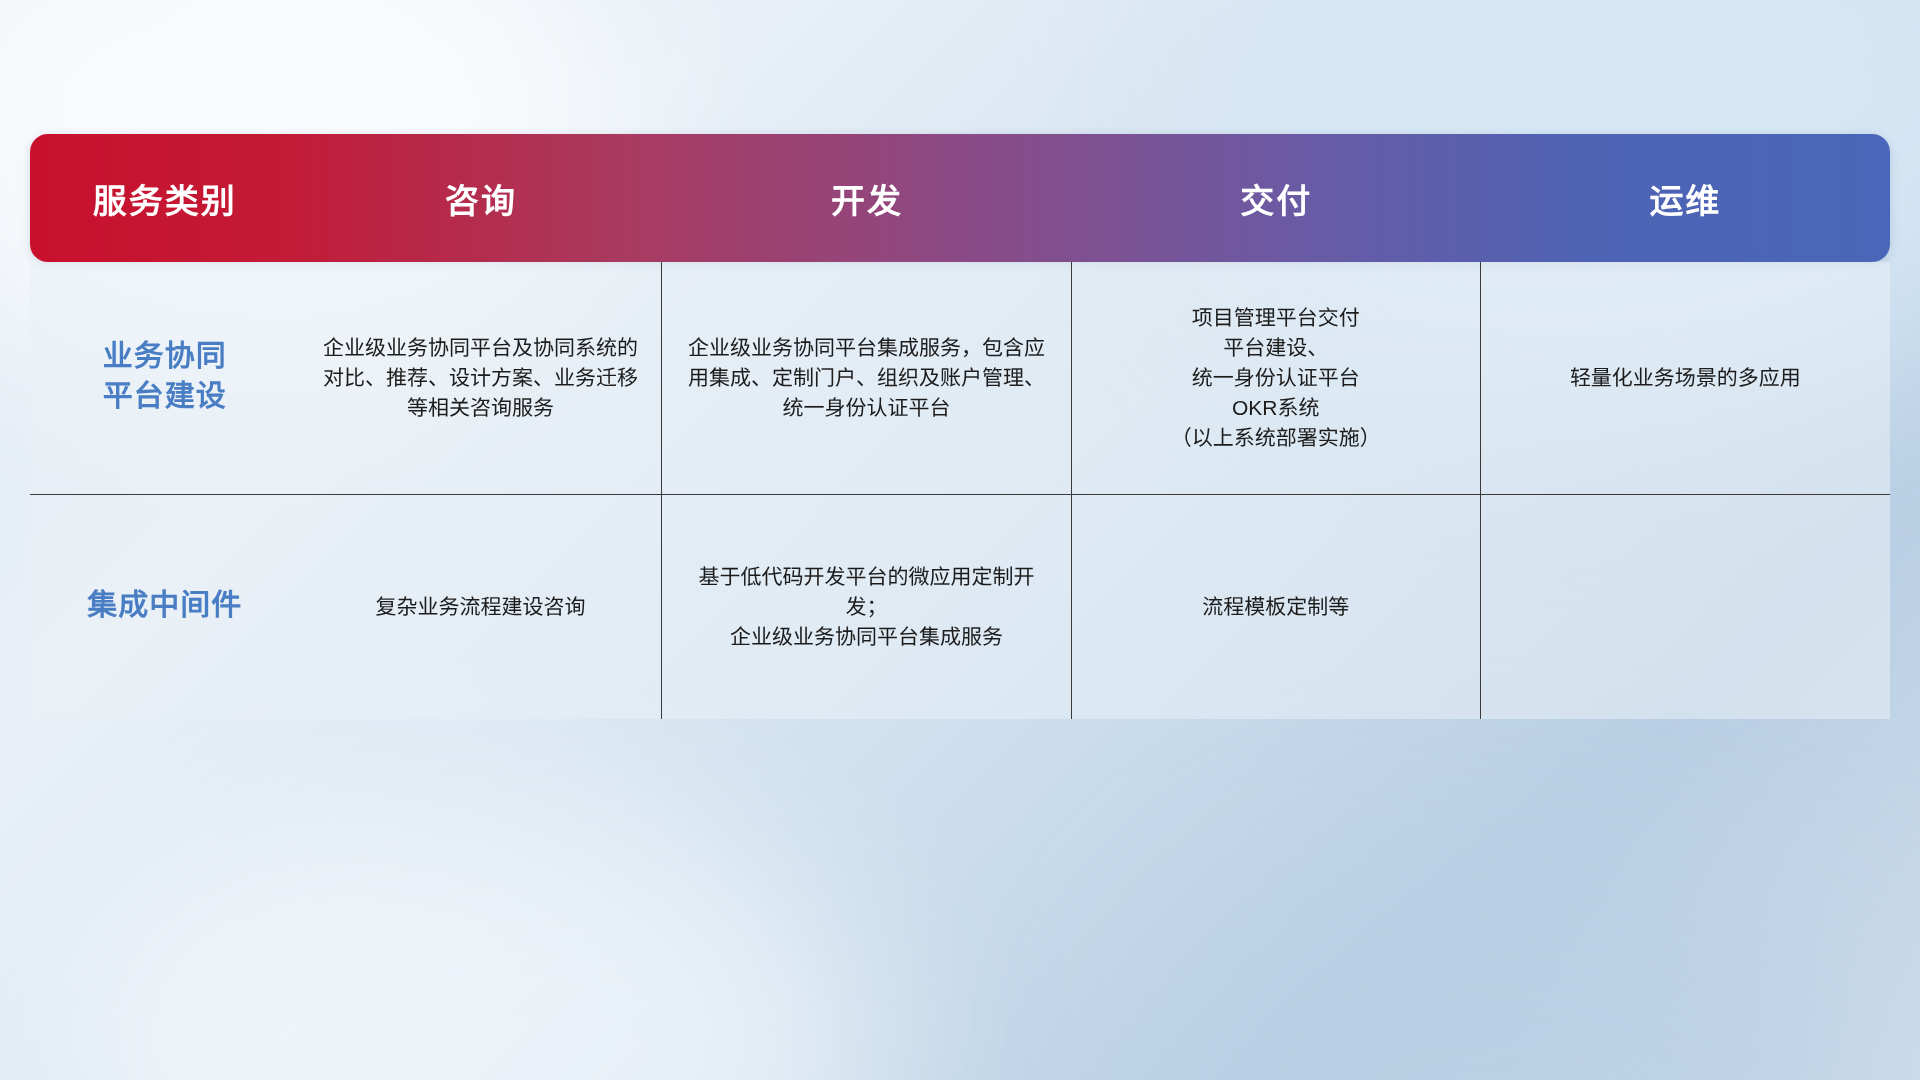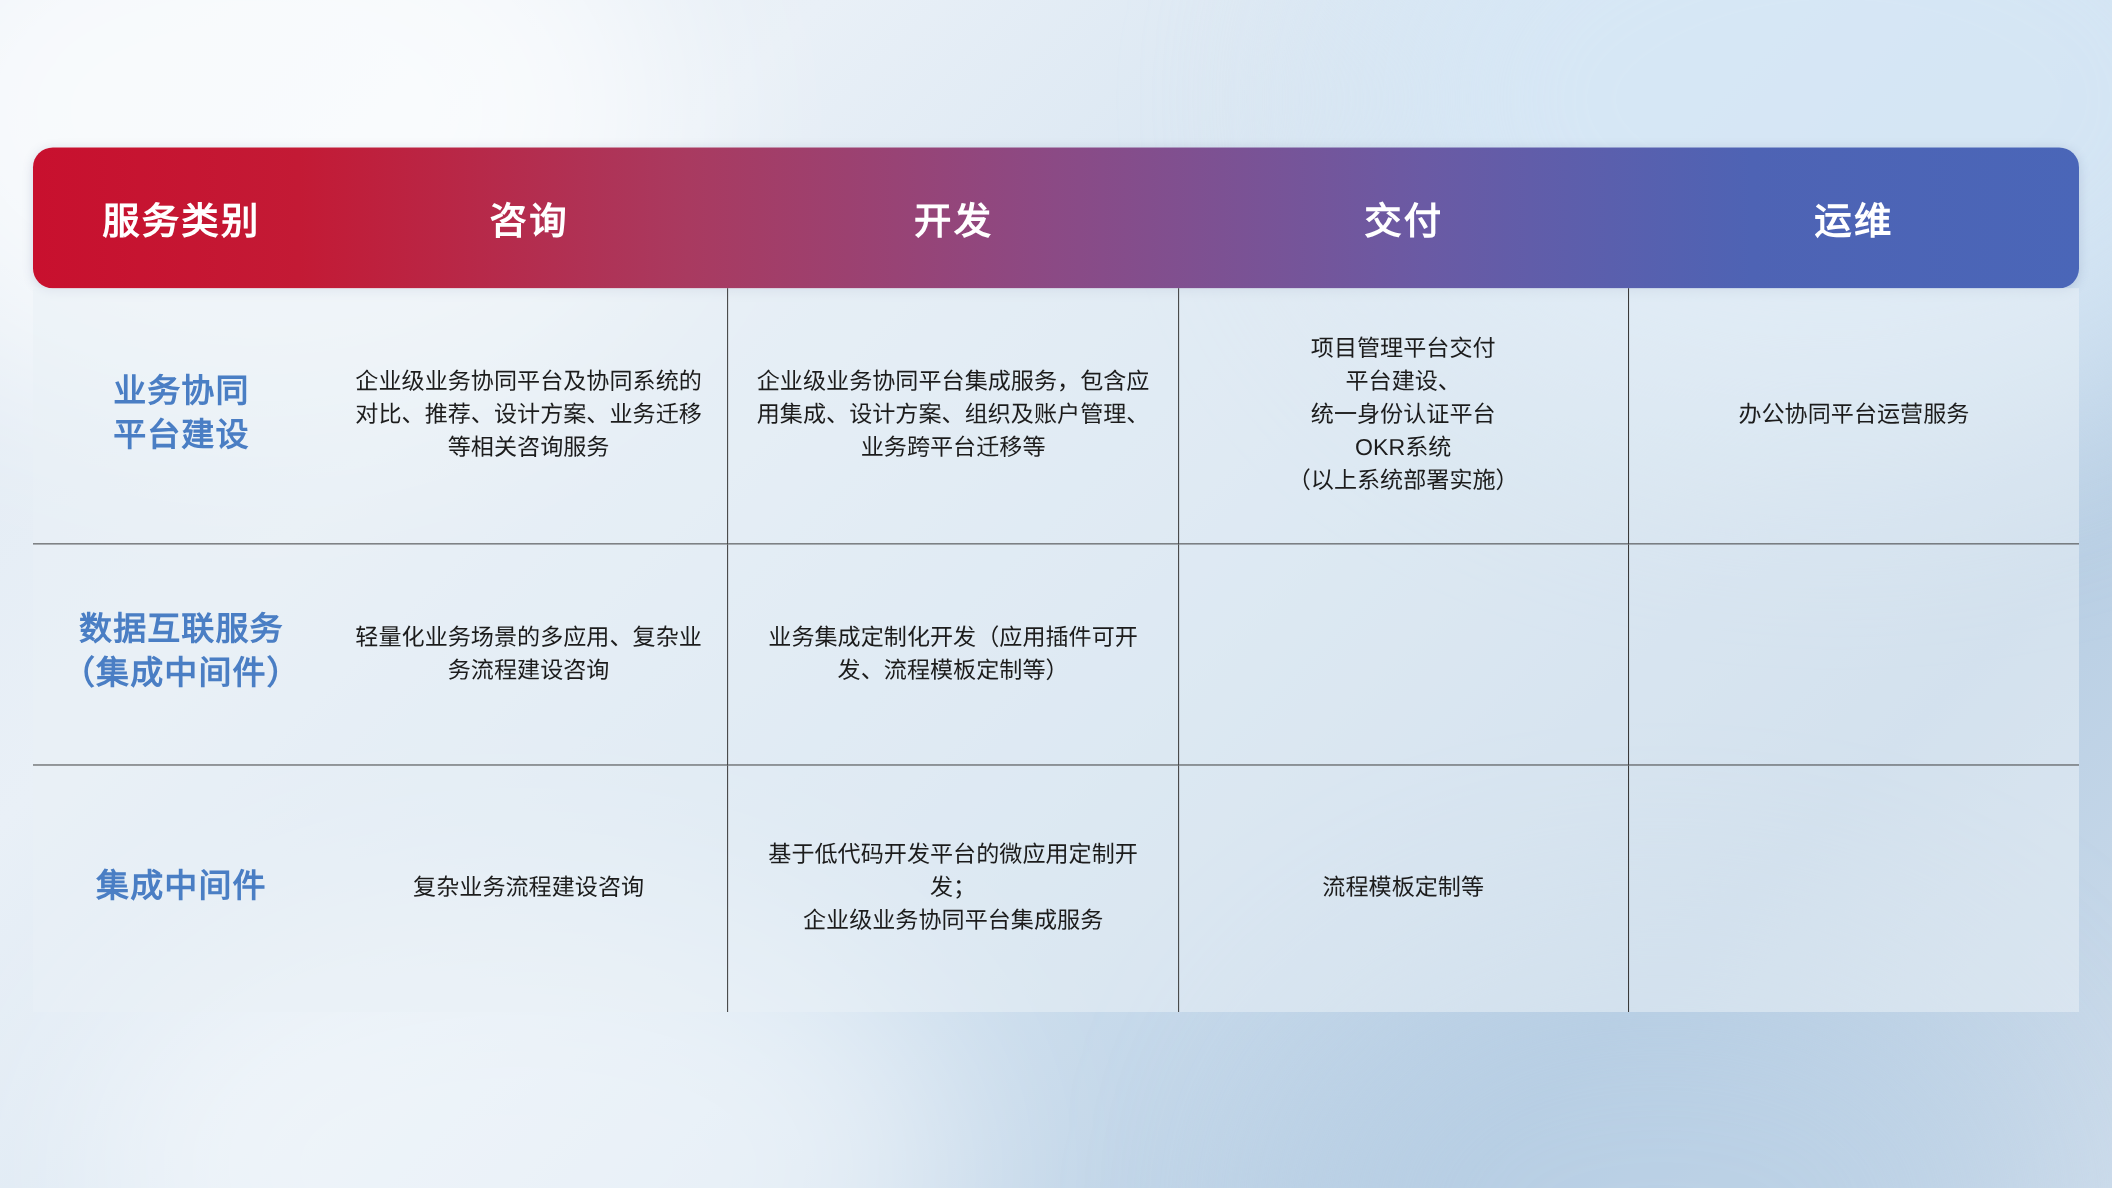--- a/index.html
+++ b/index.html
@@ -129,41 +129,31 @@
       </tr>
     </thead>
     <tbody>
 
       <tr class="row-1">
         <td class="cat-cell">
           <span class="cell-line">业务协同</span>
           <span class="cell-line">平台建设</span>
         </td>
         <td>企业级业务协同平台及协同系统的对比、推荐、设计方案、业务迁移等相关咨询服务</td>
-        <td>企业级业务协同平台集成服务，包含应用集成、设计方案、组织及账户管理、业务跨平台迁移等</td>
+        <td>企业级业务协同平台集成服务，包含应用集成、定制门户、组织及账户管理、统一身份认证平台</td>
         <td>
           <span class="cell-line">项目管理平台交付</span>
           <span class="cell-line">平台建设、</span>
           <span class="cell-line">统一身份认证平台</span>
           <span class="cell-line">OKR系统</span>
           <span class="cell-line">（以上系统部署实施）</span>
         </td>
-        <td>办公协同平台运营服务</td>
+        <td>轻量化业务场景的多应用</td>
       </tr>
 
-      <tr class="row-2">
-        <td class="cat-cell">
-          <span class="cell-line">数据互联服务</span>
-          <span class="cell-line">（集成中间件）</span>
-        </td>
-        <td>轻量化业务场景的多应用、复杂业务流程建设咨询</td>
-        <td>业务集成定制化开发（应用插件可开发、流程模板定制等）</td>
-        <td></td>
-        <td></td>
-      </tr>
 
       <tr class="row-3">
         <td class="cat-cell">
           <span class="cell-line">集成中间件</span>
         </td>
         <td>复杂业务流程建设咨询</td>
         <td>
           <span class="cell-line">基于低代码开发平台的微应用定制开发；</span>
           <span class="cell-line">企业级业务协同平台集成服务</span>
         </td>

